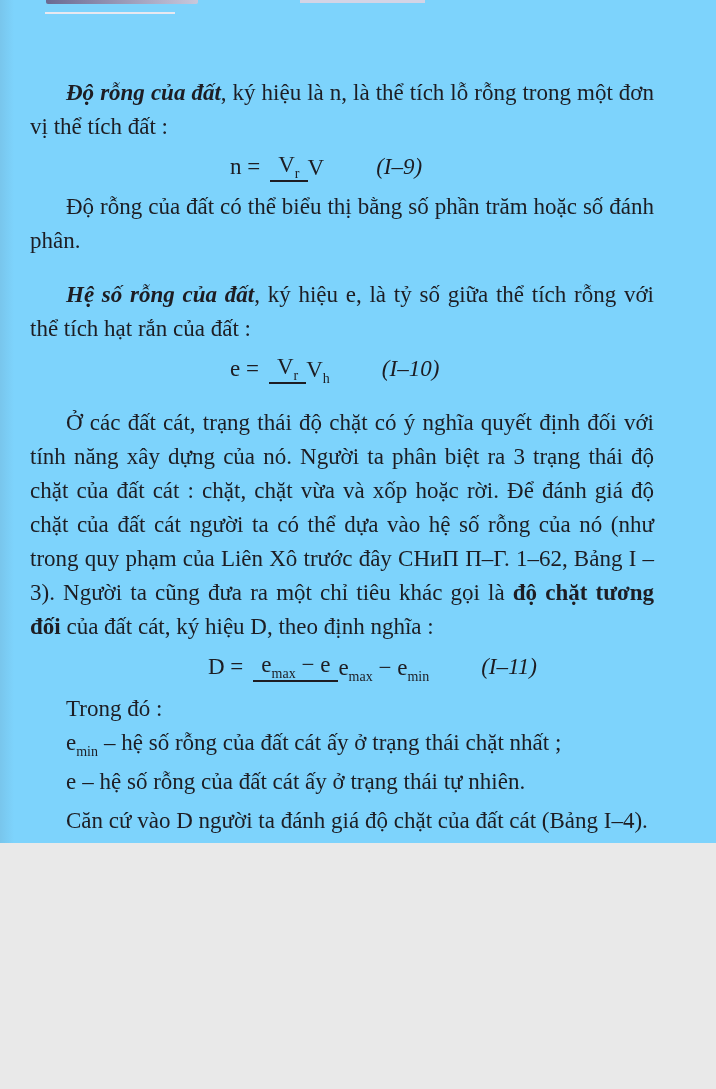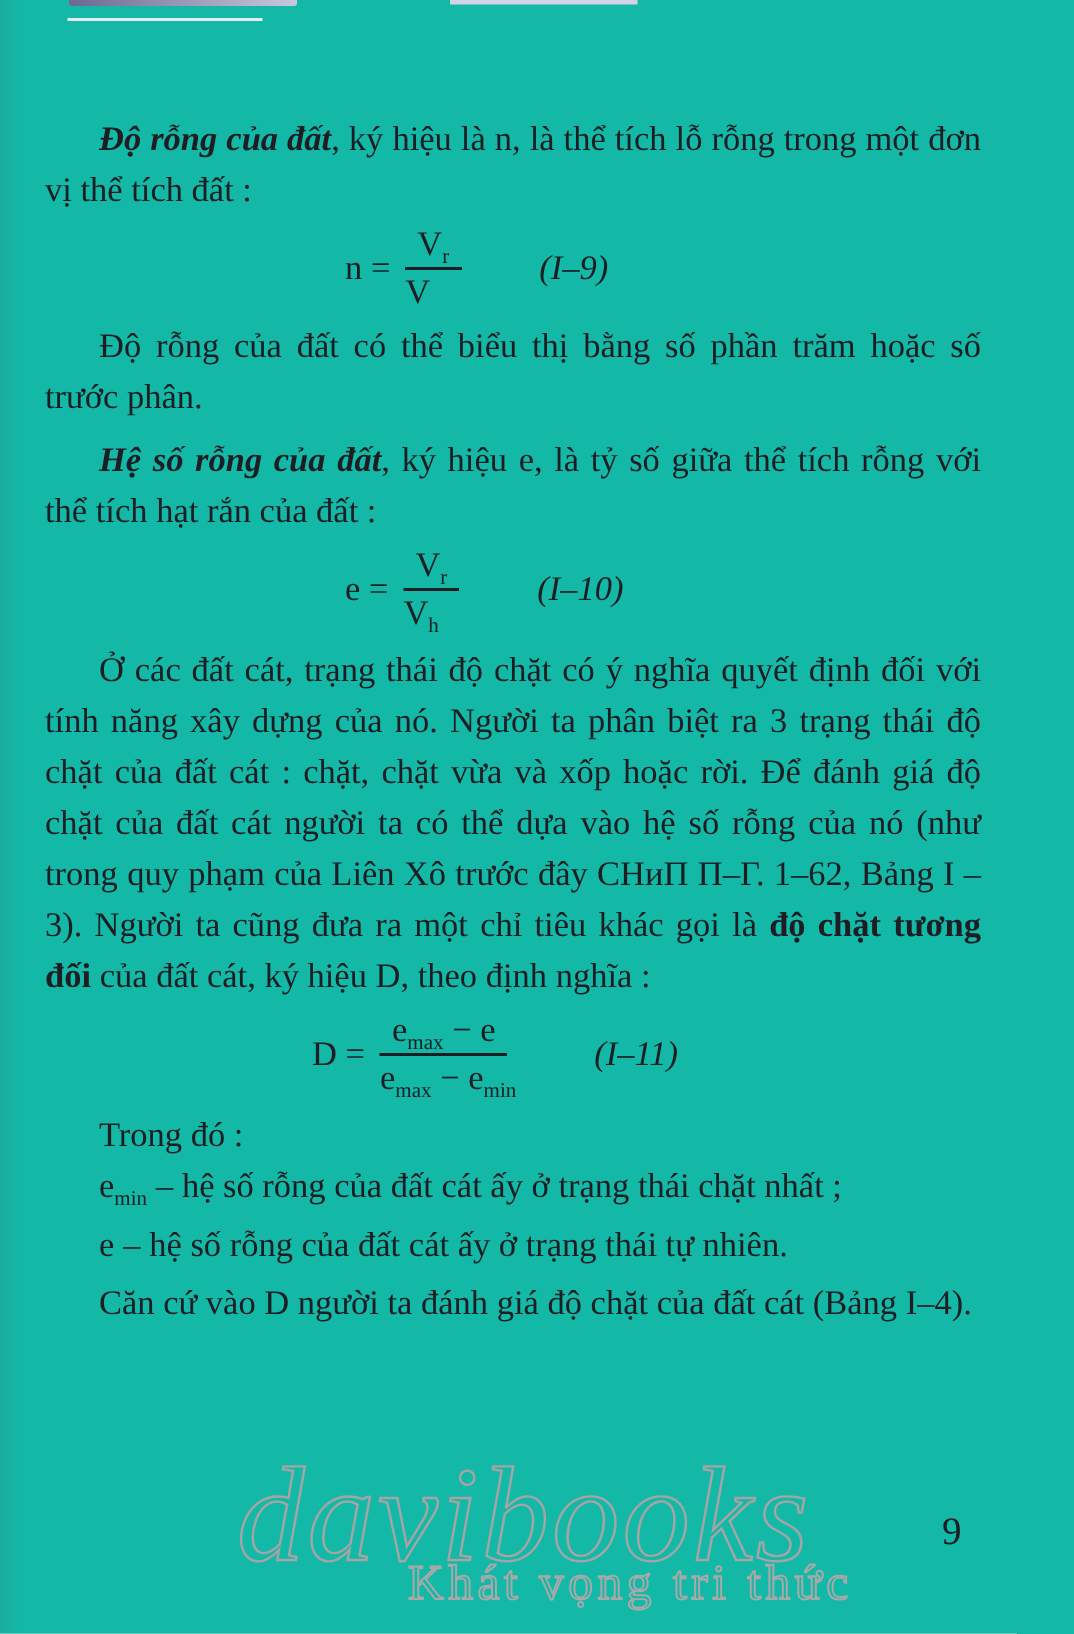--- a/index.html
+++ b/index.html
@@ -2,23 +2,23 @@
 <html><head>
 <meta charset="utf-8">
 <style>
   * { box-sizing: border-box; }
   html, body { margin: 0; padding: 0; }
   body { background: #e9e9e9; }
 
   .page {
     position: relative;
     width: 716px;
-    height: 1089px;
+    height: 843px;
     margin: 0 auto;
-    background: #14b8a6;
+    background: #7dd3fc;
     overflow: hidden;
     font-family: "Liberation Serif", "DejaVu Serif", serif;
     color: #1d1d23;
   }
 
   
   .edge-shadow {
     position: absolute; left: 0; top: 0; bottom: 0; width: 14px;
     background: linear-gradient(to right, rgba(80,80,95,0.10), rgba(80,80,95,0));
   }
@@ -42,37 +42,37 @@
     right: 62px;
     top: 76px;
     font-size: 23px;
     line-height: 34px;
     text-align: justify;
   }
 
   p { margin: 0; }
   .para { text-indent: 36px; }
   .noindent { text-indent: 0; }
-  .mt-sm { margin-top: 8px; }
+  .mt-sm { margin-top: 20px; }
   .mt-md { margin-top: 8px; }
 
   .lead { font-weight: bold; font-style: italic; }
   .emph { font-weight: bold; }
 
   .formula-row {
     display: flex;
     align-items: center;
     margin: 6px 0;
     text-indent: 0;
     text-align: left;
   }
   .formula { display: inline-flex; align-items: center; margin-left: 200px; white-space: nowrap; }
   .formula-row.f3 .formula { margin-left: 178px; }
   .eq-lhs { margin-right: 10px; }
-  .frac { display: inline-flex; flex-direction: column; align-items: flex-start; }
+  .frac { display: inline-flex; flex-direction: row; align-items: center; }
   .frac .num {
     border-bottom: 2px solid #1d1d23;
     padding: 0 8px 2px;
     line-height: 26px;
     text-align: center;
   }
   .frac .den { padding-top: 2px; line-height: 26px; text-align: center; }
   sub { font-size: 14px; line-height: 0; }
   .eq-label { margin-left: 52px; font-style: italic; }
 
@@ -125,21 +125,21 @@
       <span class="formula">
         <span class="eq-lhs">n =</span>
         <span class="frac">
           <span class="num"><span>V</span><sub>r</sub></span>
           <span class="den"><span>V</span><sub></sub></span>
         </span>
       </span>
       <span class="eq-label">(I–9)</span>
     </div>
 
-    <p class="para">Độ rỗng của đất có thể biểu thị bằng số phần trăm hoặc số trước phân.</p>
+    <p class="para">Độ rỗng của đất có thể biểu thị bằng số phần trăm hoặc số đánh phân.</p>
 
     <p class="para mt-sm"><span class="lead">Hệ số rỗng của đất</span><span>, ký hiệu e, là tỷ số giữa thể tích rỗng với thể tích hạt rắn của đất :</span></p>
 
     <div class="formula-row f2">
       <span class="formula">
         <span class="eq-lhs">e =</span>
         <span class="frac">
           <span class="num"><span>V</span><sub>r</sub></span>
           <span class="den"><span>V</span><sub>h</sub></span>
         </span>

